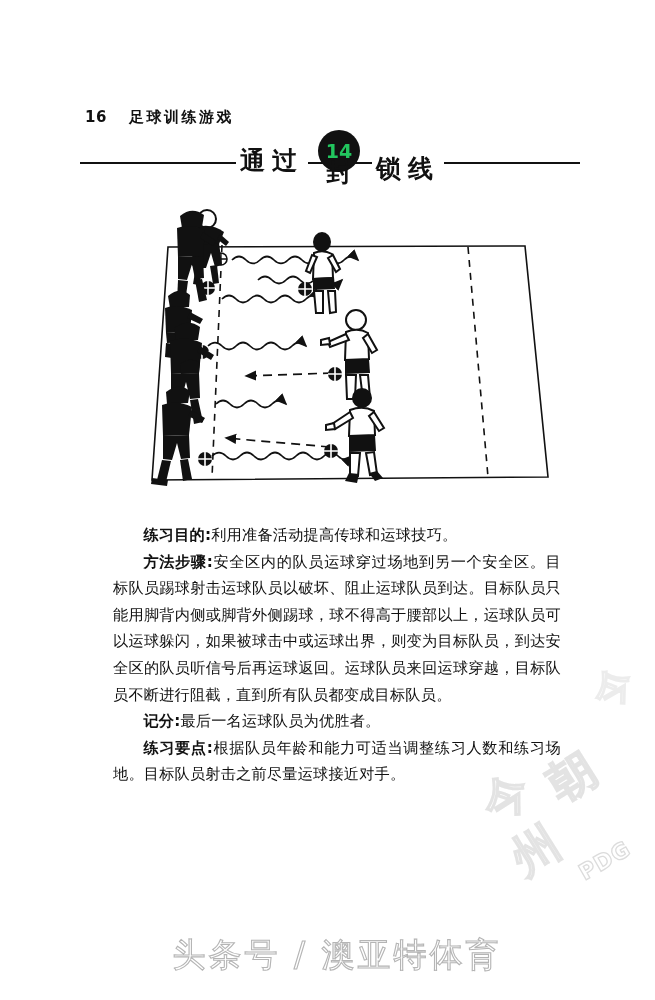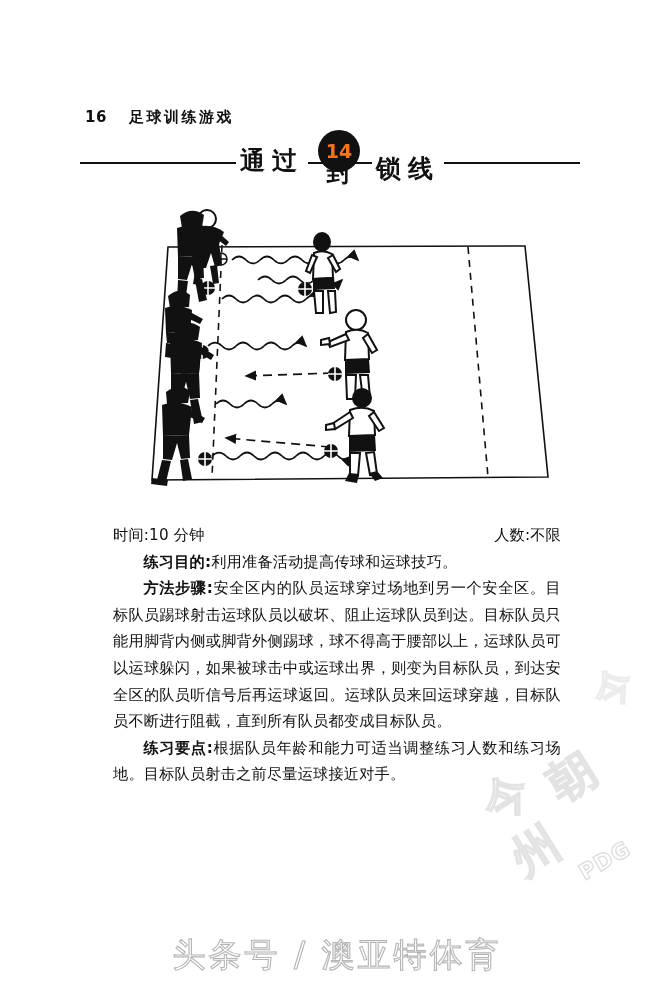--- a/index.html
+++ b/index.html
@@ -78,21 +78,21 @@
     padding: 0 4px;
   }
   .number-badge {
     position: absolute;
     left: 238px;
     top: 0px;
     width: 42px;
     height: 42px;
     border-radius: 50%;
     background: #111111;
-    color: #f97316;
+    color: #22c55e;
     font-size: 19px;
     font-weight: bold;
     line-height: 42px;
     text-align: center;
     letter-spacing: 0px;
     z-index: 3;
   }
   .badge-under-char {
     position: absolute;
     left: 238px;
@@ -380,27 +380,24 @@
 <div class="wm-pdg2">今</div>
 <div class="wm-pdg">
   <span class="wm-cjk c1">今</span>
   <span class="wm-cjk c2">朝</span>
   <span class="wm-cjk c3">州</span>
   <span class="plabel">PDG</span>
 </div>
 
 <div class="body-text">
 
-  <div class="line-row">
-    <span>时间:10 分钟</span>
-    <span>人数:不限</span>
-  </div>
 
   <p class="para" style="margin:0"><span class="lead">练习目的:</span><span>利用准备活动提高传球和运球技巧。</span></p>
 
 
   <p class="para" style="margin:0"><span class="lead">方法步骤:</span><span>安全区内的队员运球穿过场地到另一个安全区。目标队员踢球射击运球队员以破坏、阻止运球队员到达。目标队员只能用脚背内侧或脚背外侧踢球，球不得高于腰部以上，运球队员可以运球躲闪，如果被球击中或运球出界，则变为目标队员，到达安全区的队员听信号后再运球返回。运球队员来回运球穿越，目标队员不断进行阻截，直到所有队员都变成目标队员。</span></p>
 
+  <p class="para" style="margin:0"><span class="lead">记分:</span><span>最后一名运球队员为优胜者。</span></p>
 
   <p class="para" style="margin:0"><span class="lead">练习要点:</span><span>根据队员年龄和能力可适当调整练习人数和练习场地。目标队员射击之前尽量运球接近对手。</span></p>
 </div>
 
 <div class="footer-wm">头条号 / 澳亚特体育</div>
 
 </body></html>

